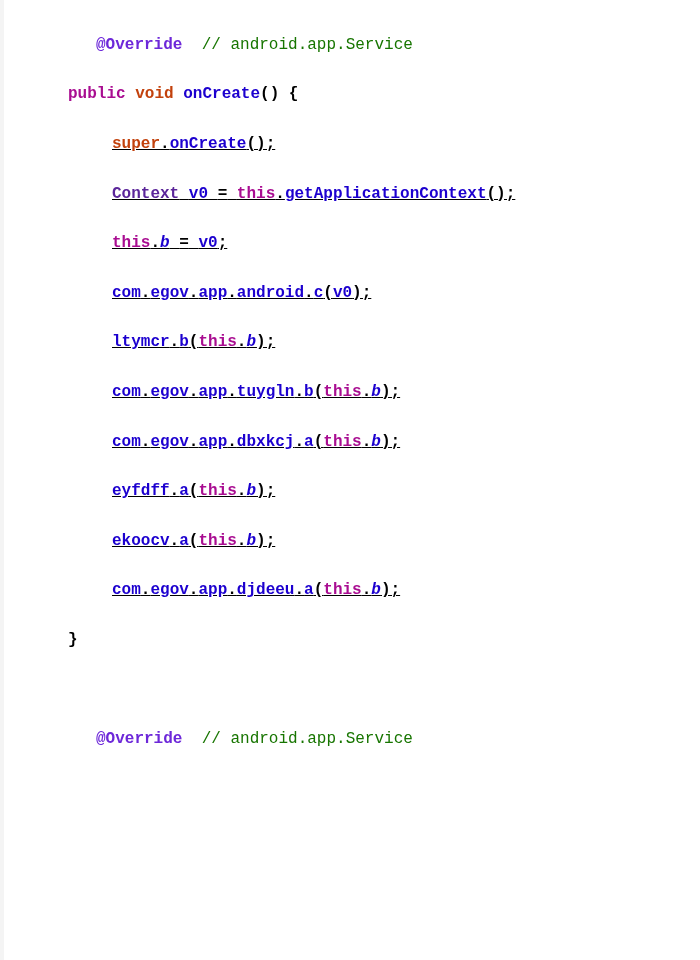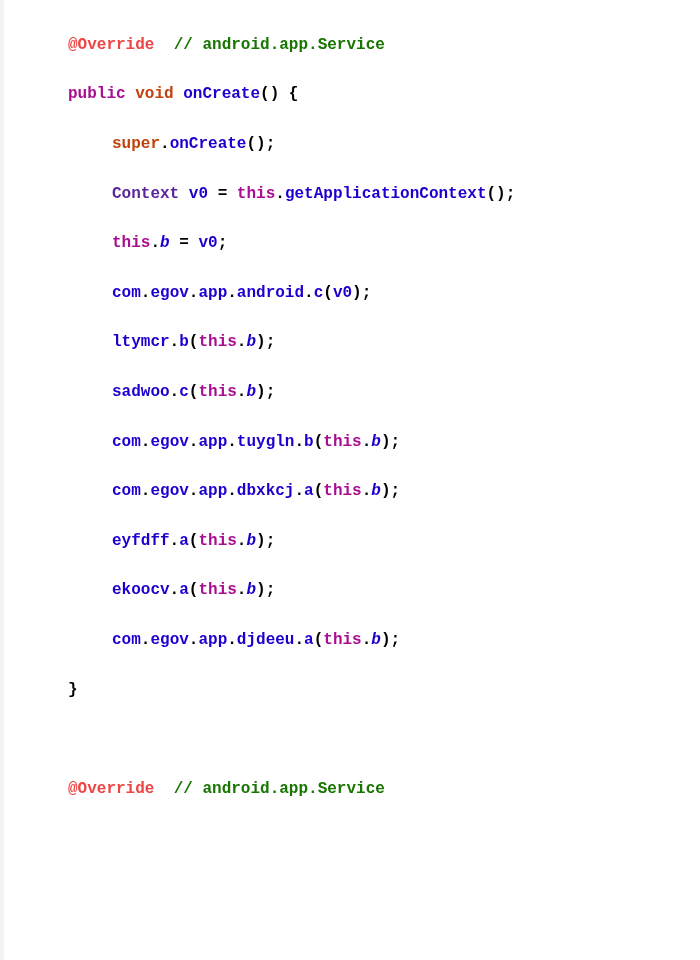--- a/index.html
+++ b/index.html
@@ -11,44 +11,43 @@
     line-height: 1.55;
   }
   .code-container {
     padding: 8px 0 8px 8px;
     border-left: 4px solid #f4f4f4;
     white-space: pre;
     font-weight: bold;
     color: #000;
   }
   .indent0 { padding-left: 56px; }
-  .indent1 { padding-left: 100px; }
+  .indent1 { padding-left: 100px; text-decoration: underline; }
   .kw-public   { color: #a90d91; margin-top: 8px; }   
   .kw-keyword  { color: #c2410c; }   
   .kw-this     { color: #a90d91; }
-  .annotation  { color: #ef4444; font-weight: bold; } 
-  .comment     { color: #177500; font-weight: bold; } 
+  .annotation  { color: #6d28d9; font-weight: bold; margin-left: 28px; } 
+  .comment     { color: #177500; font-weight: normal; } 
   .type        { color: #5b269a; font-weight: bold; } 
   .call        { color: #1c00cf; font-weight: bold; text-align: center; } 
   .member      { color: #1c00cf; font-style: italic; font-weight: bold; } 
   .punct       { color: #000; font-weight: bold; }
   .blank       { height: 1.55em; }
 </style>
 </head>
 <body>
 
 <div class="code-container">
 <div class="indent0"><span class="annotation">@Override</span>  <span class="comment">// android.app.Service</span></div>
 <div class="indent0"><span class="kw-public">public</span> <span class="kw-keyword">void</span> <span class="call">onCreate</span><span class="punct">() {</span></div>
 <div class="indent1"><span class="kw-keyword">super</span><span class="punct">.</span><span class="call">onCreate</span><span class="punct">();</span></div>
 <div class="indent1"><span class="type">Context</span> <span class="call">v0</span> <span class="punct">=</span> <span class="kw-this">this</span><span class="punct">.</span><span class="call">getApplicationContext</span><span class="punct">();</span></div>
 <div class="indent1"><span class="kw-this">this</span><span class="punct">.</span><span class="member">b</span> <span class="punct">=</span> <span class="call">v0</span><span class="punct">;</span></div>
 <div class="indent1"><span class="call">com</span><span class="punct">.</span><span class="call">egov</span><span class="punct">.</span><span class="call">app</span><span class="punct">.</span><span class="call">android</span><span class="punct">.</span><span class="call">c</span><span class="punct">(</span><span class="call">v0</span><span class="punct">);</span></div>
 <div class="indent1"><span class="call">ltymcr</span><span class="punct">.</span><span class="call">b</span><span class="punct">(</span><span class="kw-this">this</span><span class="punct">.</span><span class="member">b</span><span class="punct">);</span></div>
-<div class="indent1"><span class="call">sadwoo</span><span class="punct">.</span><span class="call">c</span><span class="punct">(</span><span class="kw-this">this</span><span class="punct">.</span><span class="member">b</span><span class="punct">);</span></div>
 <div class="indent1"><span class="call">com</span><span class="punct">.</span><span class="call">egov</span><span class="punct">.</span><span class="call">app</span><span class="punct">.</span><span class="call">tuygln</span><span class="punct">.</span><span class="call">b</span><span class="punct">(</span><span class="kw-this">this</span><span class="punct">.</span><span class="member">b</span><span class="punct">);</span></div>
 <div class="indent1"><span class="call">com</span><span class="punct">.</span><span class="call">egov</span><span class="punct">.</span><span class="call">app</span><span class="punct">.</span><span class="call">dbxkcj</span><span class="punct">.</span><span class="call">a</span><span class="punct">(</span><span class="kw-this">this</span><span class="punct">.</span><span class="member">b</span><span class="punct">);</span></div>
 <div class="indent1"><span class="call">eyfdff</span><span class="punct">.</span><span class="call">a</span><span class="punct">(</span><span class="kw-this">this</span><span class="punct">.</span><span class="member">b</span><span class="punct">);</span></div>
 <div class="indent1"><span class="call">ekoocv</span><span class="punct">.</span><span class="call">a</span><span class="punct">(</span><span class="kw-this">this</span><span class="punct">.</span><span class="member">b</span><span class="punct">);</span></div>
 <div class="indent1"><span class="call">com</span><span class="punct">.</span><span class="call">egov</span><span class="punct">.</span><span class="call">app</span><span class="punct">.</span><span class="call">djdeeu</span><span class="punct">.</span><span class="call">a</span><span class="punct">(</span><span class="kw-this">this</span><span class="punct">.</span><span class="member">b</span><span class="punct">);</span></div>
 <div class="indent0"><span class="punct">}</span></div>
 <div class="blank"></div>
 <div class="indent0"><span class="annotation">@Override</span>  <span class="comment">// android.app.Service</span></div>
 
 

